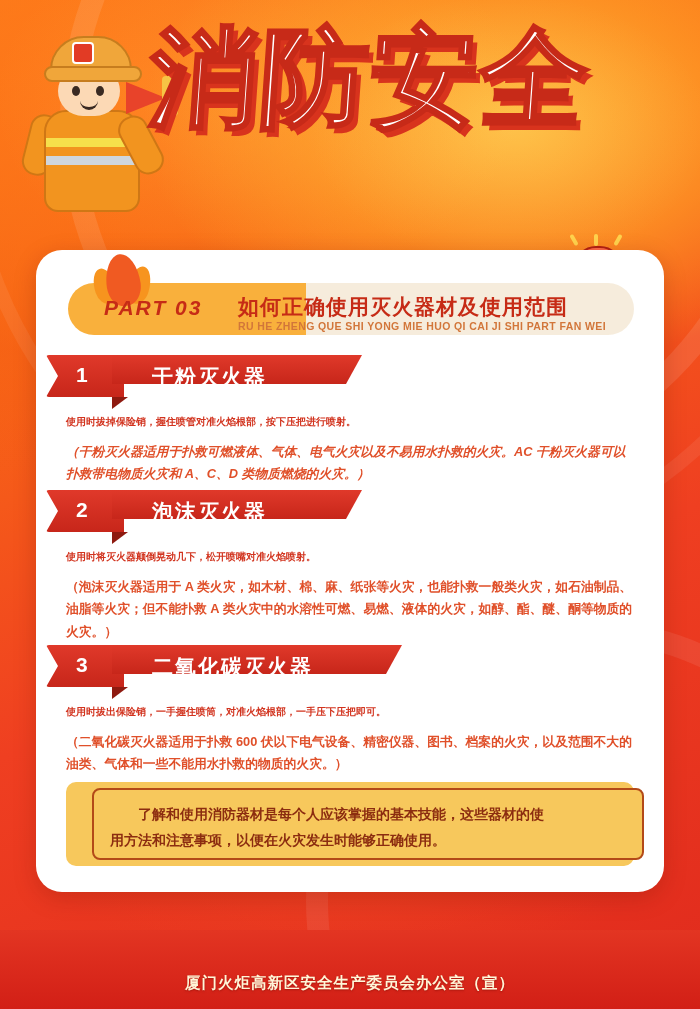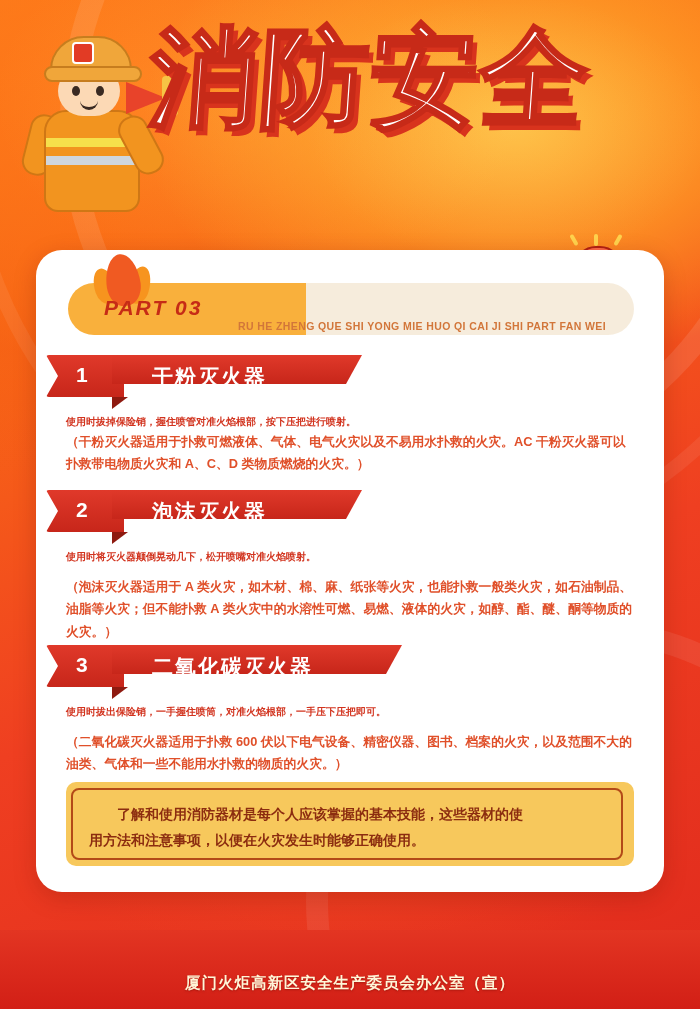--- a/index.html
+++ b/index.html
@@ -126,21 +126,21 @@
   .line2{
     position:absolute;left:20px;font-size:12.8px;font-weight:bold;color:#e0502a;line-height:1.75;width:570px;
   }
 
   
   .summary{
     position:absolute;left:66px;top:782px;width:568px;height:84px;
     background:#f7c85c;border-radius:10px;
   }
   .summary-inner{
-    position:absolute;left:71px;top:788px;width:552px;height:72px;
+    position:absolute;left:92px;top:788px;width:552px;height:72px;
     background:#f7c85c;border:2px solid #b34a18;border-radius:8px;
     box-sizing:border-box;padding:12px 16px;
     font-size:14px;font-weight:bold;color:#8c2d10;line-height:1.85;
   }
   .sum-line{display:block;}
 
   
   .footer{
     position:absolute;left:0;top:930px;width:700px;height:79px;
     display:flex;align-items:center;justify-content:center;
@@ -203,32 +203,33 @@
 
   <div class="card"></div>
 
   <div class="part-banner-inner"></div>
   <div class="flame">
     <div class="f2"></div>
       <div class="f3"></div>
       <div class="f1"></div>
   </div>
   <div class="part-no">PART  03</div>
+  <div class="part-cn">如何正确使用灭火器材及使用范围</div>
   <div class="part-py">RU HE ZHENG QUE SHI YONG MIE HUO QI CAI JI SHI PART FAN WEI</div>
 
   <div class="item" style="top:355px;">
     <div class="num-tag">
       <span>1</span>
     </div>
     <div class="name-tag">
       <span>干粉灭火器</span>
     </div>
     <div class="tag-fold"></div>
     <div class="line1" style="top:58px;">使用时拔掉保险销，握住喷管对准火焰根部，按下压把进行喷射。</div>
-    <div class="line2" style="top:76px;">（干粉灭火器适用于扑救可燃液体、气体、电气火灾以及不易用水扑救的火灾。AC 干粉灭火器可以扑救带电物质火灾和 A、C、D 类物质燃烧的火灾。）</div>
+    <div class="line2" style="top:86px;font-style:italic;">（干粉灭火器适用于扑救可燃液体、气体、电气火灾以及不易用水扑救的火灾。AC 干粉灭火器可以扑救带电物质火灾和 A、C、D 类物质燃烧的火灾。）</div>
   </div>
 
   <div class="item" style="top:490px;">
     <div class="num-tag">
       <span>2</span>
     </div>
     <div class="name-tag">
       <span>泡沫灭火器</span>
     </div>
     <div class="tag-fold"></div>

